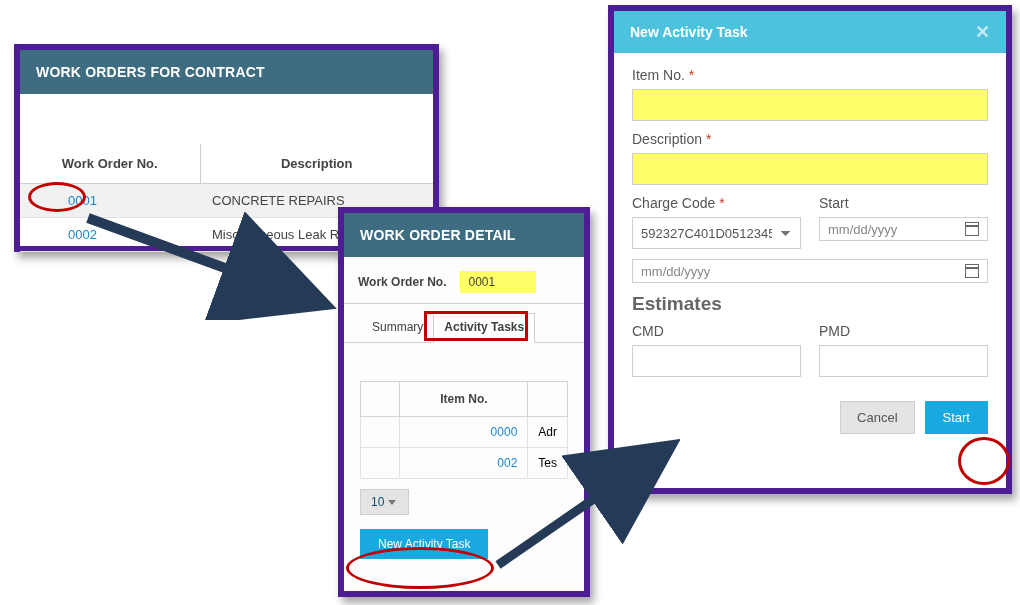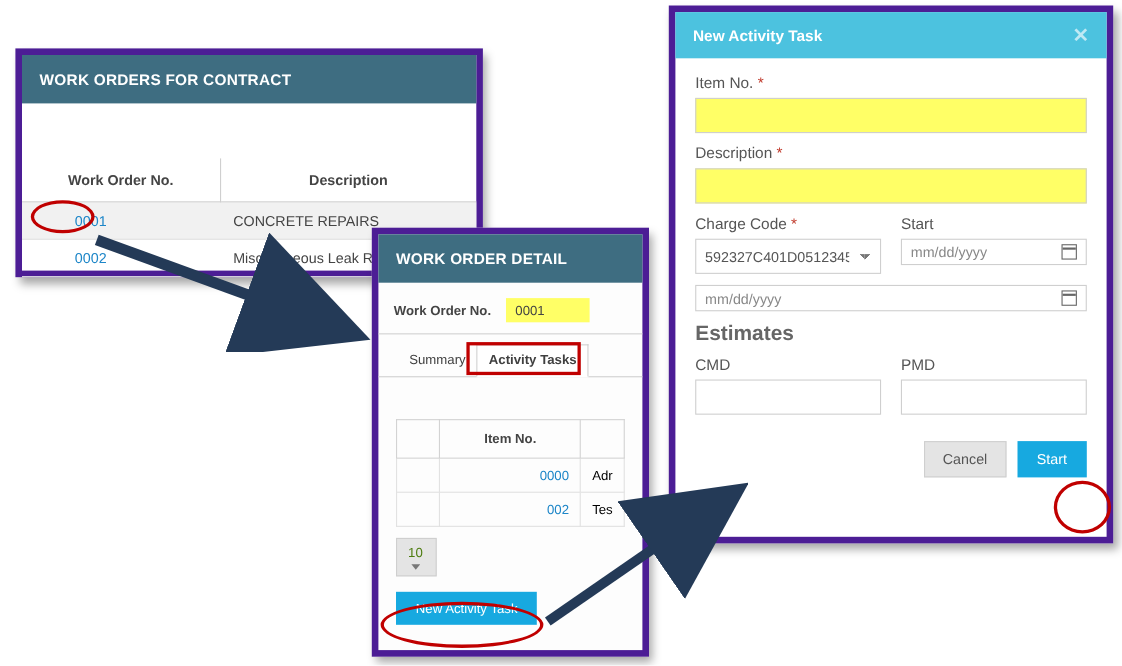--- a/index.html
+++ b/index.html
@@ -98,22 +98,22 @@
   #panel2 .list-area thead th {
     font-size: 12px; font-weight: 700; color:#444;
     padding: 10px 8px; border:1px solid #d3d3d3; text-align:center;
   }
   #panel2 .list-area tbody td {
     font-size: 12px; padding: 8px 10px; border:1px solid #e2e2e2;text-align:right;
   }
   #panel2 .list-area tbody td a { color:#1d86c8; text-decoration:none; }
   #panel2 .pager-btn {
     margin: 10px 0 0 0; background:#e4e4e4; border:1px solid #cfcfcf;
-    font-size:12px; color:#4d7c0f; padding: 5px 12px 5px 10px; cursor:pointer;
-    display:inline-flex; align-items:center; gap:4px;flex-direction:column;
+    font-size:12px; color:#0c4a6e; padding: 5px 12px 5px 10px; cursor:pointer;
+    display:inline-flex; align-items:center; gap:4px;
   }
   #panel2 .pager-btn .caret {
     width:0;height:0;border-left:4px solid transparent;border-right:4px solid transparent;
     border-top:5px solid #777;
   }
   #panel2 .new-task-btn {
     margin: 14px 0 0 0; background:#17a9e0; color:#fff; border:0;
     font-size:12px; padding: 8px 18px; cursor:pointer;
   }
 

